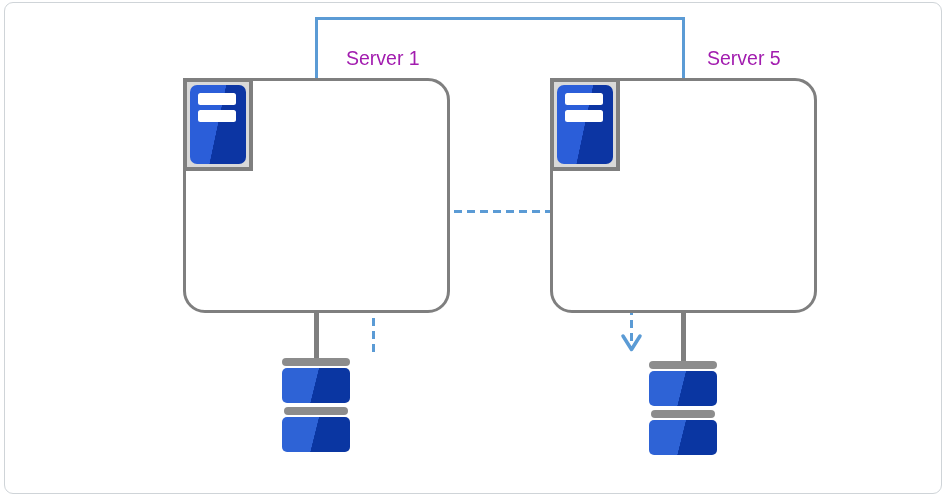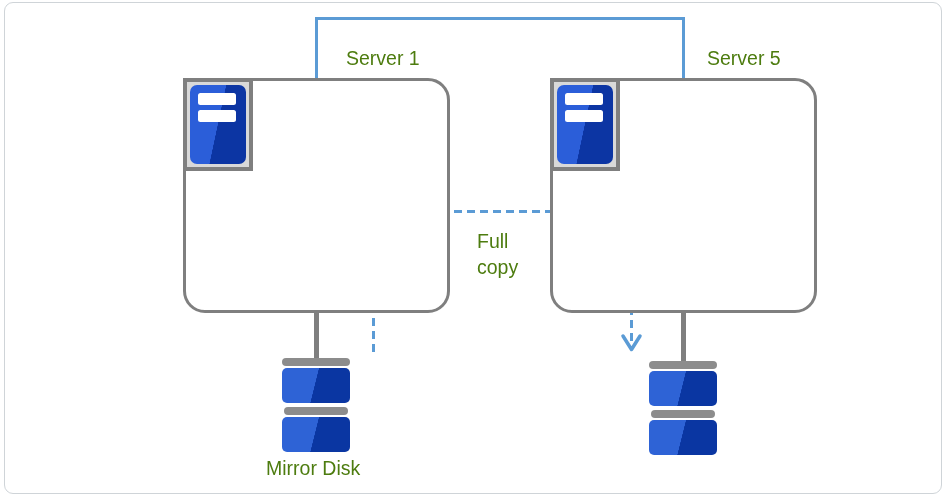--- a/index.html
+++ b/index.html
@@ -1,18 +1,18 @@
 <!DOCTYPE html>
 <html><head>
 <meta charset="utf-8">
 <style>
   html,body{margin:0;padding:0;background:#fff;}
   .canvas{
     position:relative;width:948px;height:502px;background:#ffffff;overflow:hidden;
-    font-family:"Liberation Sans", sans-serif;color:#4d7c0f;
+    font-family:"Liberation Sans", sans-serif;color:#a21caf;
   }
   .frame{
     position:absolute;left:4px;top:2px;width:936px;height:490px;
     border:1.5px solid #cfd4d8;border-radius:9px;pointer-events:none;
   }
   .lines{position:absolute;left:0;top:0;width:948px;height:502px;}
   .server-box{
     position:absolute;top:78px;width:267px;height:235px;box-sizing:border-box;
     border:3px solid #7f7f7f;border-radius:22px;background:#ffffff;
   }
@@ -81,32 +81,27 @@
 
   <div class="server-box s2"></div>
   <div class="icon-frame s2">
     <div class="server-icon">
       <span class="server-slot one"></span>
       <span class="server-slot two"></span>
     </div>
   </div>
   <div class="label server2">Server 5</div>
 
-  <div class="label fullcopy">
-    <span>Full</span>
-    <span>copy</span>
-  </div>
 
   <div class="disk d1">
     <div class="disk-bar top"></div>
     <div class="platter one"></div>
     <div class="disk-bar mid"></div>
     <div class="platter two"></div>
   </div>
-  <div class="label mirrordisk">Mirror Disk</div>
 
   <div class="disk d2">
     <div class="disk-bar top"></div>
     <div class="platter one"></div>
     <div class="disk-bar mid"></div>
     <div class="platter two"></div>
   </div>
 
 </div>
 

